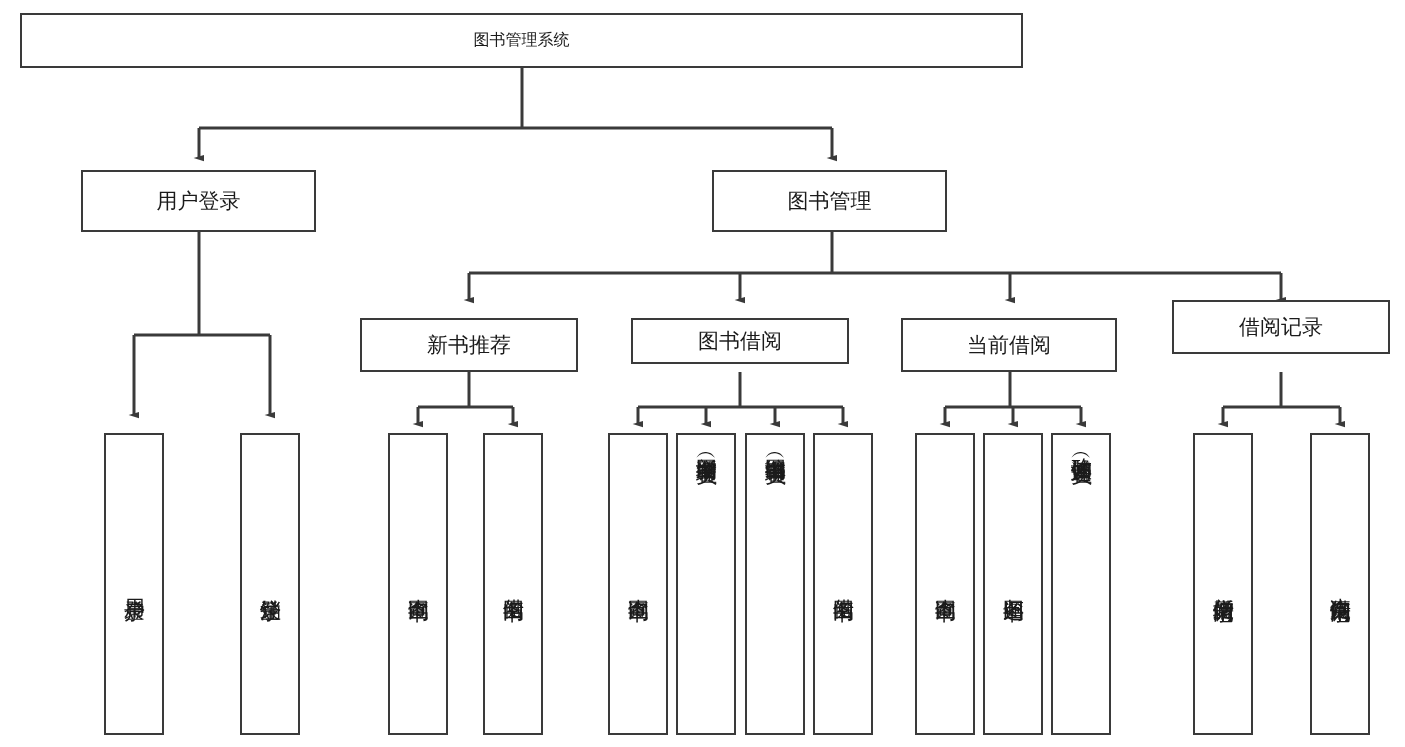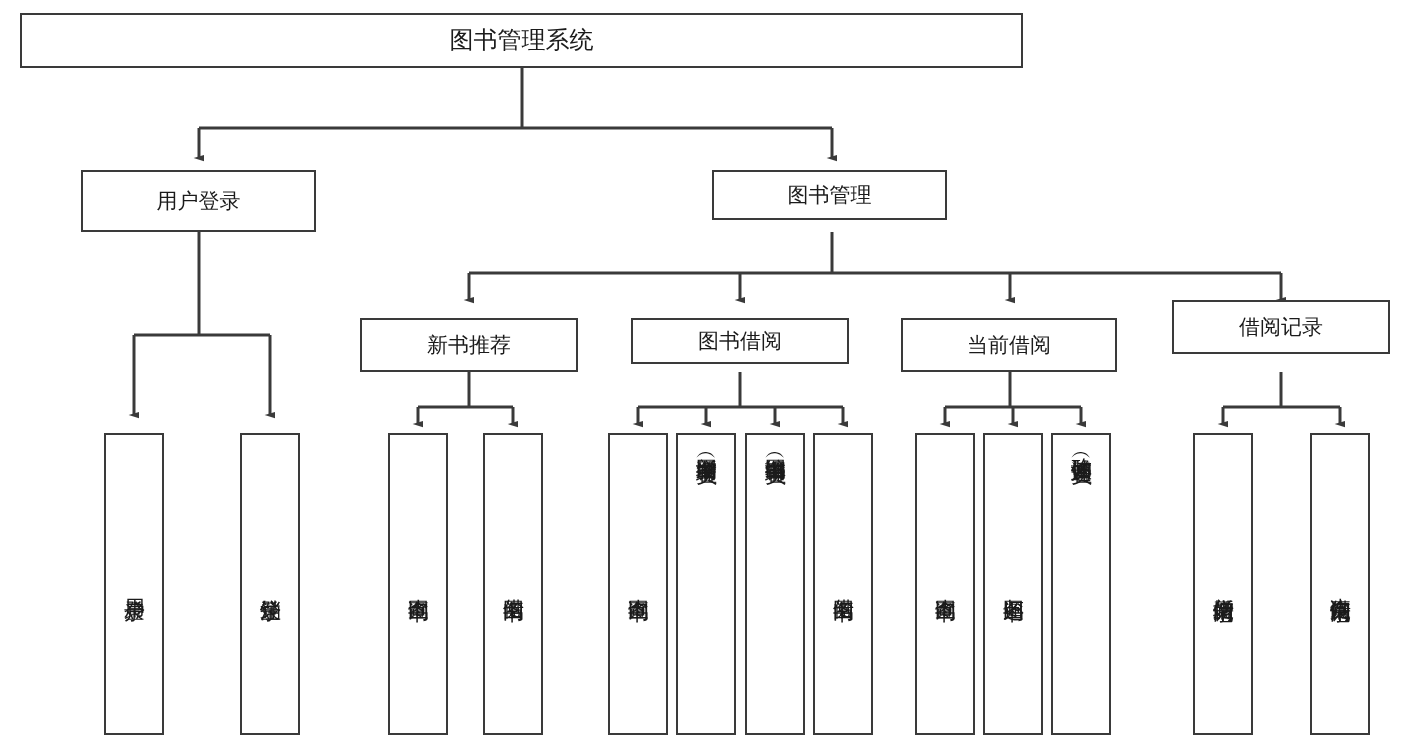--- a/index.html
+++ b/index.html
@@ -33,21 +33,21 @@
     display: flex;
     align-items: center;
     justify-content: center;
     text-align: center;
     line-height: 1.18;
   }
   .node.h {
     font-size: 21px;
   }
   .node.root {
-    font-size: 24px;
+    font-size: 16px;
   }
   .node.leaf {
     font-size: 21px;
     writing-mode: vertical-rl;
     text-orientation: upright;
     align-items: center;
     justify-content: center;
     padding: 6px 0;
     letter-spacing: 1px;
   }
@@ -124,21 +124,21 @@
     </g>
   </svg>
 
   <div class="node root" style="left:20px; top:13px; width:1003px; height:55px;">
     <span class="txt">图书管理系统</span>
   </div>
 
   <div class="node h" style="left:81px; top:170px; width:235px; height:62px;">
     <span class="txt">用户登录</span>
   </div>
-  <div class="node h" style="left:712px; top:170px; width:235px; height:50px;">
+  <div class="node h" style="left:712px; top:170px; width:235px; height:62px;">
     <span class="txt">图书管理</span>
   </div>
 
   <div class="node h" style="left:360px; top:318px; width:218px; height:54px;">
     <span class="txt">新书推荐</span>
   </div>
   <div class="node h" style="left:631px; top:318px; width:218px; height:46px;">
     <span class="txt">图书借阅</span>
   </div>
   <div class="node h" style="left:901px; top:318px; width:216px; height:54px;">

